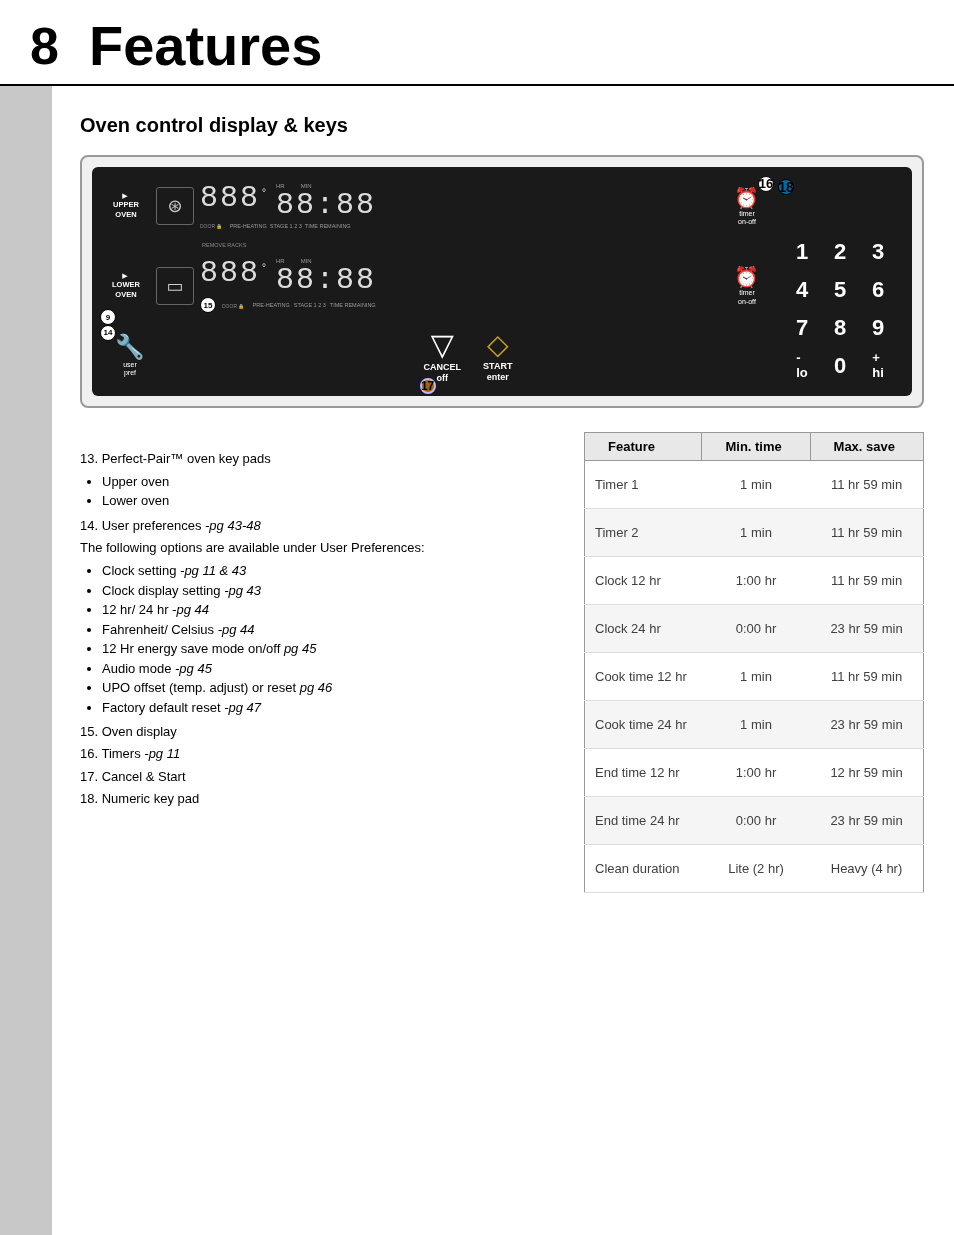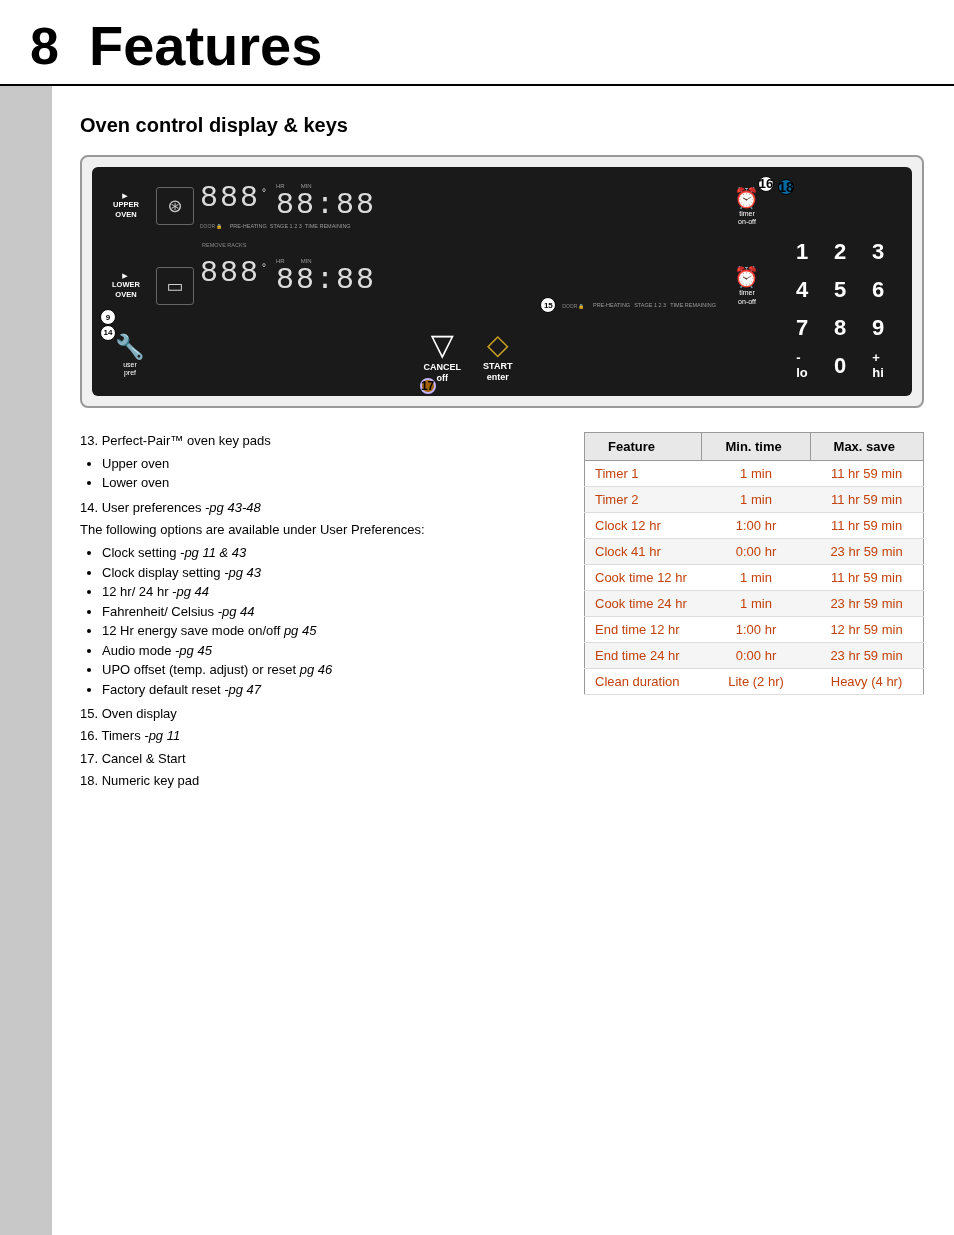--- a/index.html
+++ b/index.html
@@ -90,21 +90,21 @@
       display: flex;
       align-items: center;
       justify-content: center;
       color: #ccc;
       font-size: 18px;
       flex-shrink: 0;
     }
 
     
     .notes-section {
-      margin-top: 0;
+      margin-top: 18px;
     }
     .notes-section p {
       font-size: 13px;
       color: #000;
       margin-bottom: 4px;
       line-height: 1.4;
     }
     .notes-section ul {
       list-style: disc;
       margin-left: 22px;
@@ -141,23 +141,23 @@
       font-size: 13px;
     }
     .feature-table th {
       background: #e8e8e8;
       font-weight: bold;
       padding: 6px 23px;
       text-align: left;
       border: 1px solid #999;
     }
     .feature-table td {
-      padding: 5px 10px;
+      padding: 16px 10px;
       border-bottom: 1px solid #ddd;
-      color: #c2410c;
+      color: #404040;
     }
     .feature-table tr:nth-child(odd) td {
       background: #fff;
     }
     .feature-table tr:nth-child(even) td {
       background: #f5f5f5;
     }
     .feature-table td:nth-child(2),
     .feature-table td:nth-child(3) {
       text-align: center;
@@ -318,21 +318,21 @@
                 <span style="font-family:'Courier New',monospace;font-size:30px;color:#ddd;letter-spacing:2px;line-height:1;">888</span>
                 <span style="font-size:10px;color:#ddd;margin-top:4px;">°</span>
                 <div style="margin-left:8px;display:flex;flex-direction:column;">
                   <div style="display:flex;gap:16px;margin-bottom:1px;">
                     <span style="font-size:6px;color:#999;">HR</span>
                     <span style="font-size:6px;color:#999;">MIN</span>
                   </div>
                   <span style="font-family:'Courier New',monospace;font-size:30px;color:#ddd;letter-spacing:2px;line-height:1;">88:88</span>
                 </div>
               </div>
-              <div style="display:flex;align-items:center;gap:4px;margin-top:2px;justify-content:flex-end;">
+              <div style="display:flex;align-items:center;gap:4px;margin-top:2px;">
 
                 <div style="display:inline-flex;background:#fff;color:#000;font-size:8px;font-weight:bold;width:16px;height:16px;border-radius:50%;align-items:center;justify-content:center;border:1px solid #000;margin-right:2px;">15</div>
                 <span class="door-label">DOOR 🔒</span>
                 <span style="font-size:5.5px;color:#999;text-transform:uppercase;margin-left:4px;">PRE-HEATING</span>
                 <span style="font-size:5.5px;color:#999;text-transform:uppercase;">STAGE 1 2 3</span>
                 <span style="font-size:5.5px;color:#999;text-transform:uppercase;">TIME REMAINING</span>
               </div>
             </div>
 
             <div style="display:flex;flex-direction:column;align-items:center;width:50px;">
@@ -439,21 +439,21 @@
                 <td>Timer 2</td>
                 <td>1 min</td>
                 <td>11 hr 59 min</td>
               </tr>
               <tr>
                 <td>Clock 12 hr</td>
                 <td>1:00 hr</td>
                 <td>11 hr 59 min</td>
               </tr>
               <tr>
-                <td>Clock 41 hr</td>
+                <td>Clock 24 hr</td>
                 <td>0:00 hr</td>
                 <td>23 hr 59 min</td>
               </tr>
               <tr>
                 <td>Cook time 12 hr</td>
                 <td>1 min</td>
                 <td>11 hr 59 min</td>
               </tr>
               <tr>
                 <td>Cook time 24 hr</td>

